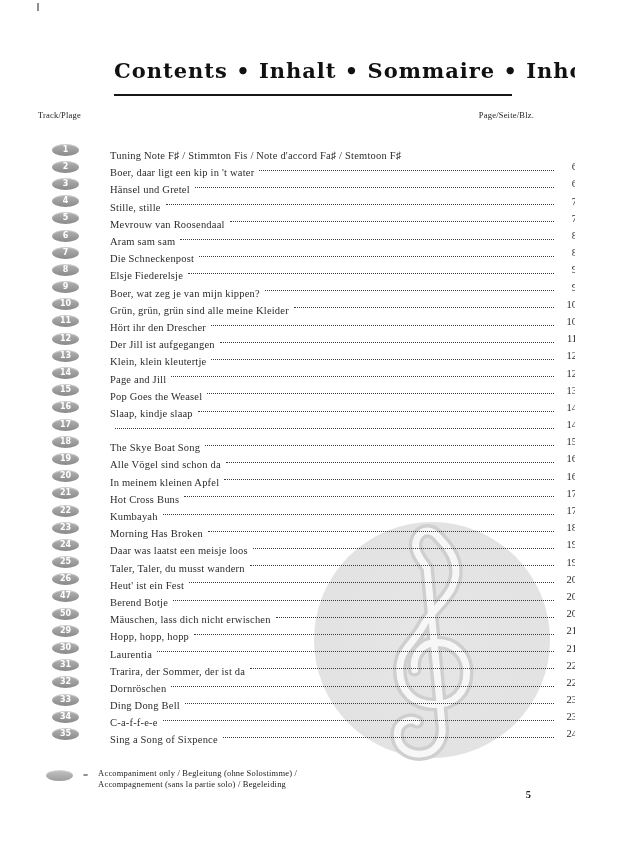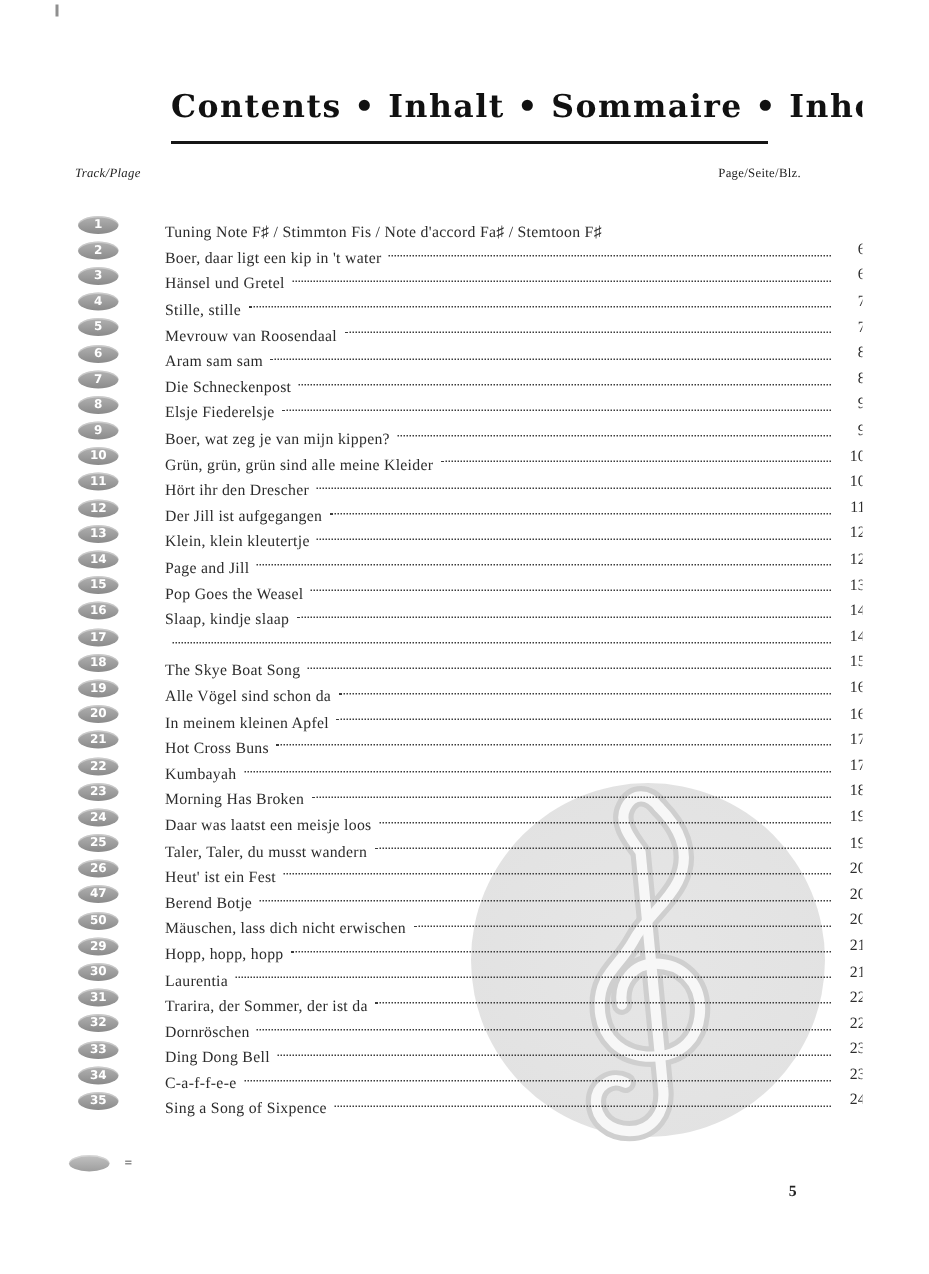--- a/index.html
+++ b/index.html
@@ -24,21 +24,21 @@
     position:absolute;left:114px;top:58px;width:398px;text-align:center;z-index:2;
     border-bottom:2px solid #161616;padding-bottom:11px;
   }
   #page-title{
     font-family:"DejaVu Serif","Liberation Serif",serif;font-weight:bold;
     font-size:21px;letter-spacing:1px;color:#111;white-space:nowrap;
   }
   .col-label{
     position:absolute;top:110px;font-size:8.5px;color:#222;z-index:2;letter-spacing:.2px;
   }
-  #track-label{left:50px;font-style:italic;}
+  #track-label{left:38px;}
   #pageseite-label{right:41px;}
 
   
   #track-list{position:absolute;left:52px;top:141px;width:525px;z-index:1;}
   .row{display:flex;align-items:center;height:17.2px;}
   .badge{
     flex:0 0 auto;width:27px;height:12px;border-radius:50%;
     background:linear-gradient(180deg,#b2b2b2,#8a8a8a);
     box-shadow:inset 0 1px 0 rgba(255,255,255,.35);
     display:flex;align-items:center;justify-content:center;margin-right:31px;
@@ -367,17 +367,21 @@
       </span>
       <span class="rowtitle">Sing a Song of Sixpence</span>
       <span class="dots"></span>
       <span class="pageno">24</span>
     </div>
     </div>
 
   <div id="legend">
     <span class="badge"></span>
     <span id="legend-equals">=</span>
+    <span>
+      <span class="legend-line" style="display:block">Accompaniment only / Begleitung (ohne Solostimme) /</span>
+      <span class="legend-line" style="display:block">Accompagnement  (sans la partie solo) / Begeleiding</span>
+    </span>
   </div>
 
   <span id="folio">5</span>
 
 </div>
 
 </body></html>

